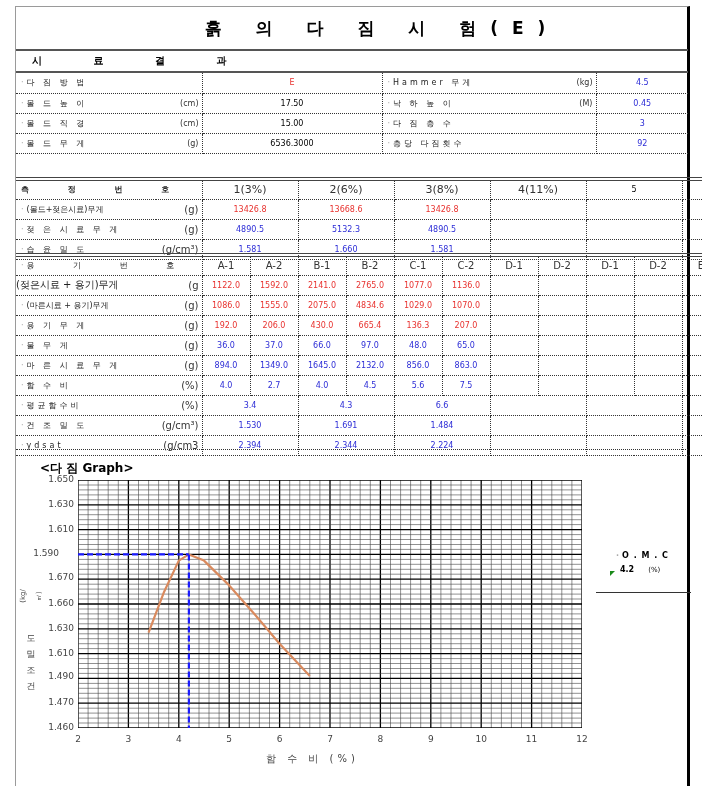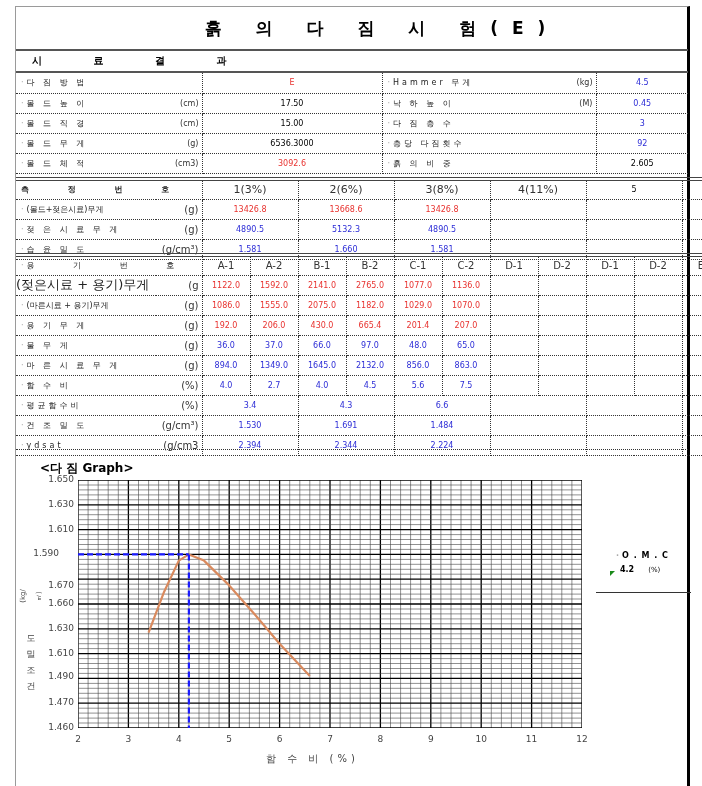--- a/index.html
+++ b/index.html
@@ -76,28 +76,20 @@
           <td class="blue noborder-r">3</td>
         </tr>
         <tr>
           <td class="lbl"><span class="dot">·</span><span>몰 드 무 게</span></td>
           <td class="unit ">(g)</td>
           <td class="">6536.3000</td>
           <td class="lbl"><span class="dot">·</span><span>층당 다짐횟수</span></td>
           <td class="unit "></td>
           <td class="blue noborder-r">92</td>
         </tr>
-        <tr>
-          <td class="lbl"><span class="dot">·</span><span>몰 드 체 적</span></td>
-          <td class="unit ">(cm3)</td>
-          <td class="red">3092.6</td>
-          <td class="lbl"><span class="dot">·</span><span>흙 의 비 중</span></td>
-          <td class="unit "></td>
-          <td class=" noborder-r">2.605</td>
-        </tr>
       </tbody>
   </table>
 
   <table class="t2" style="width:672px;">
     <colgroup>
       <col style="width:140px">
         <col style="width:46px">
       <col style="width:96px">
         <col style="width:96px">
         <col style="width:96px">
@@ -173,57 +165,57 @@
           <td class="mid">B-2</td>
           <td class="mid">C-1</td>
           <td class="mid">C-2</td>
           <td class="mid">D-1</td>
           <td class="mid">D-2</td>
           <td class="mid">D-1</td>
           <td class="mid">D-2</td>
           <td class="mid">E-1</td>
         </tr>
         <tr>
-          <td class="lbl" style="font-size: 13px; letter-spacing: 0px; padding-left: 0px;"><span>(젖은시료 + 용기)무게</span></td>
+          <td class="lbl" style="font-size: 10px; letter-spacing: 0px; padding-left: 0px;"><span>(젖은시료 + 용기)무게</span></td>
           <td class="unit mid">(g</td>
           <td class="red">1122.0</td>
           <td class="red">1592.0</td>
           <td class="red">2141.0</td>
           <td class="red">2765.0</td>
           <td class="red">1077.0</td>
           <td class="red">1136.0</td>
           <td class="red"></td>
           <td class="red"></td>
           <td class="red"></td>
           <td class="red"></td>
           <td class="red"></td>
         </tr>
         <tr>
           <td class="lbl" style="letter-spacing: 0px;"><span class="dot">·</span><span>(마른시료 + 용기)무게</span></td>
           <td class="unit mid">(g)</td>
           <td class="red">1086.0</td>
           <td class="red">1555.0</td>
           <td class="red">2075.0</td>
-          <td class="red">1182.0</td>
+          <td class="red">4834.6</td>
           <td class="red">1029.0</td>
           <td class="red">1070.0</td>
           <td class="red"></td>
           <td class="red"></td>
           <td class="red"></td>
           <td class="red"></td>
           <td class="red"></td>
         </tr>
         <tr>
           <td class="lbl"><span class="dot">·</span><span>용 기 무 게</span></td>
           <td class="unit mid">(g)</td>
           <td class="red">192.0</td>
           <td class="red">206.0</td>
           <td class="red">430.0</td>
           <td class="red">665.4</td>
-          <td class="red">201.4</td>
+          <td class="red">136.3</td>
           <td class="red">207.0</td>
           <td class="red"></td>
           <td class="red"></td>
           <td class="red"></td>
           <td class="red"></td>
           <td class="red"></td>
         </tr>
         <tr>
           <td class="lbl"><span class="dot">·</span><span>물 무 게</span></td>
           <td class="unit mid">(g)</td>
@@ -309,21 +301,21 @@
       <div>도</div>
         <div>밀</div>
         <div>조</div>
         <div>건</div>
     </div>
     <div id="ylabels">
         <div class="ylab" style="left: 18px; top: 24px;">1.650</div>
         <div class="ylab" style="left: 18px; top: 48.8px;">1.630</div>
         <div class="ylab" style="left: 18px; top: 73.6px;">1.610</div>
         <div class="ylab" style="left: 3px; top: 98.4px;">1.590</div>
-        <div class="ylab" style="left: 18px; top: 130px;">1.670</div>
+        <div class="ylab" style="left: 18px; top: 122px;">1.670</div>
         <div class="ylab" style="left: 18px; top: 148px;">1.660</div>
         <div class="ylab" style="left: 18px; top: 172.8px;">1.630</div>
         <div class="ylab" style="left: 18px; top: 197.6px;">1.610</div>
         <div class="ylab" style="left: 18px; top: 221px;">1.490</div>
         <div class="ylab" style="left: 18px; top: 247.2px;">1.470</div>
         <div class="ylab" style="left: 18px; top: 272px;">1.460</div>
       </div>
     <div id="xlabels">
         <div class="xlab" style="left: 52px; top: 284px;">2</div>
         <div class="xlab" style="left: 102.4px; top: 284px;">3</div>

